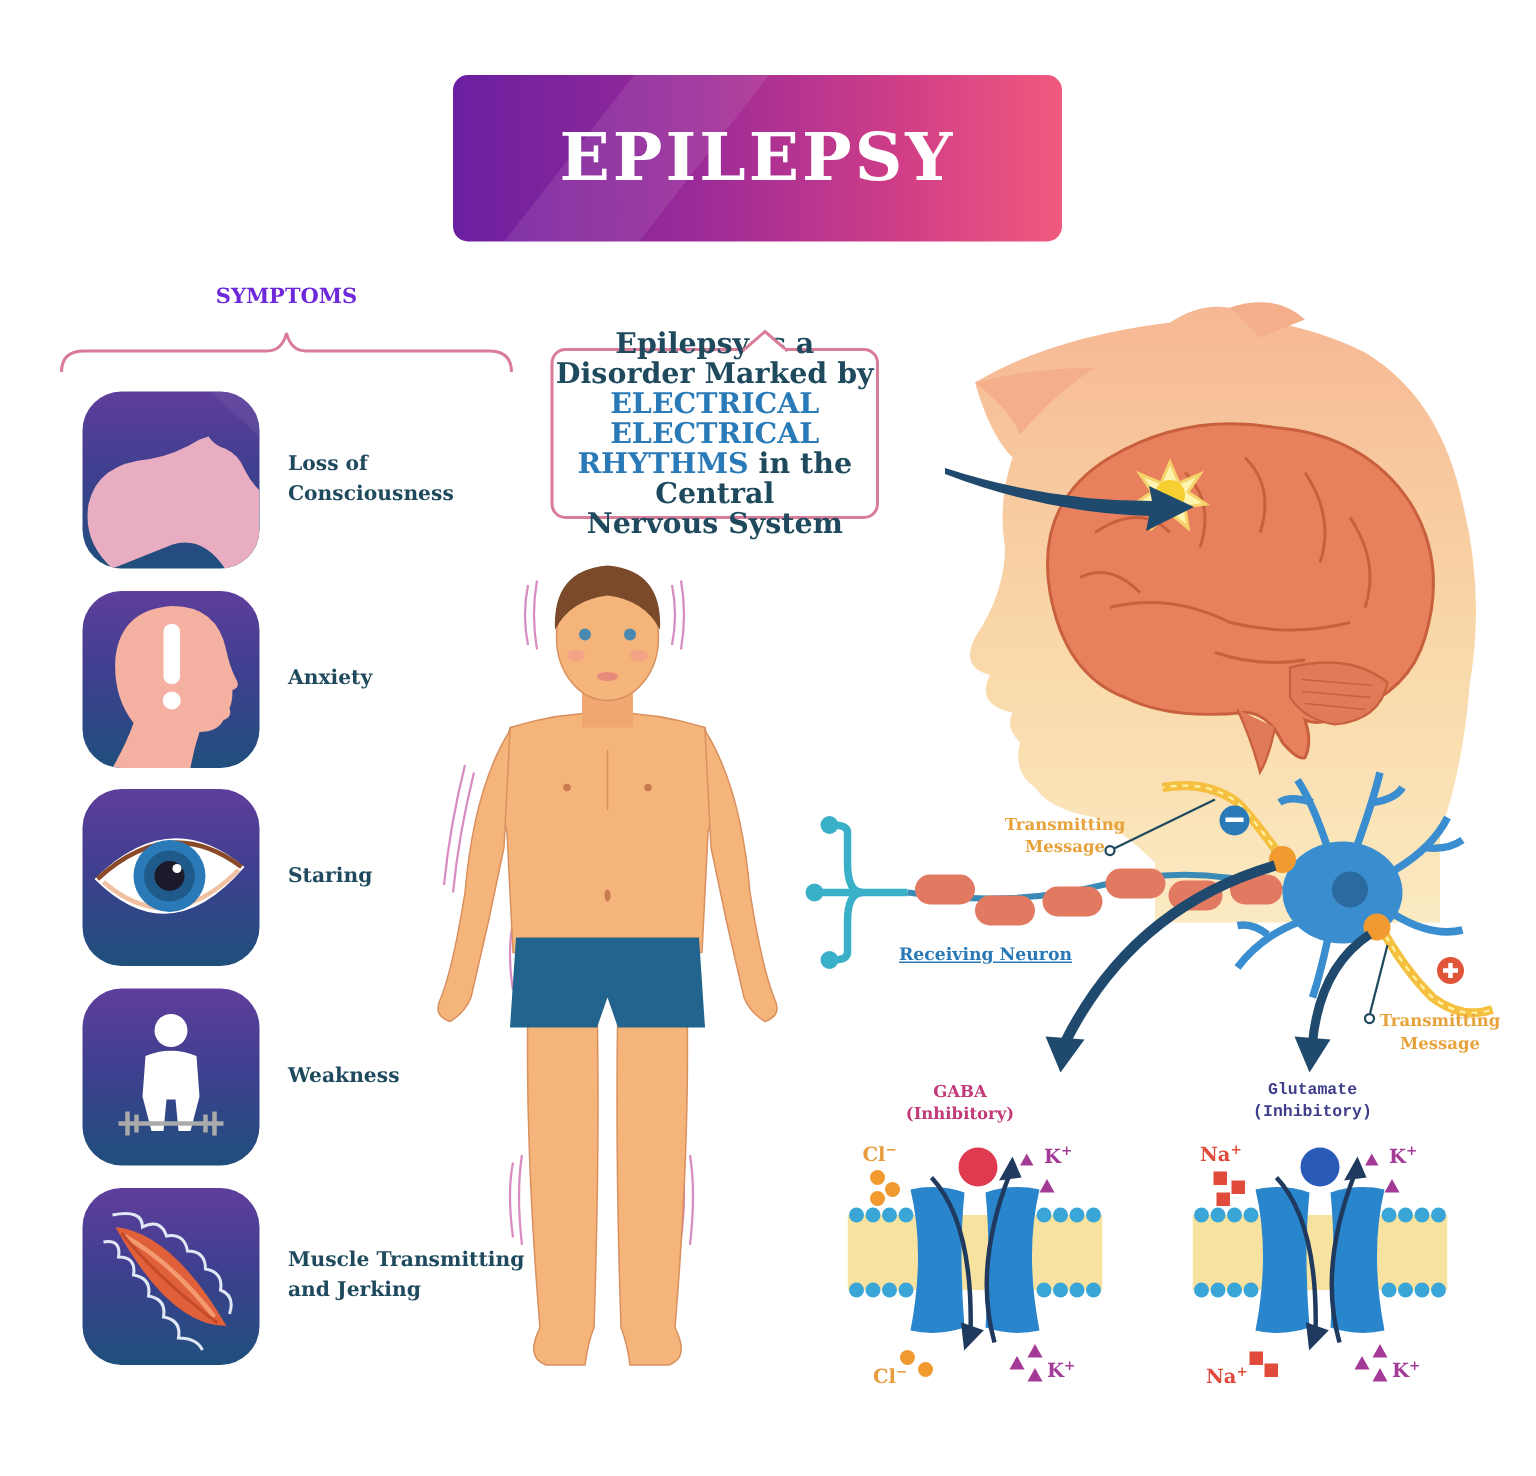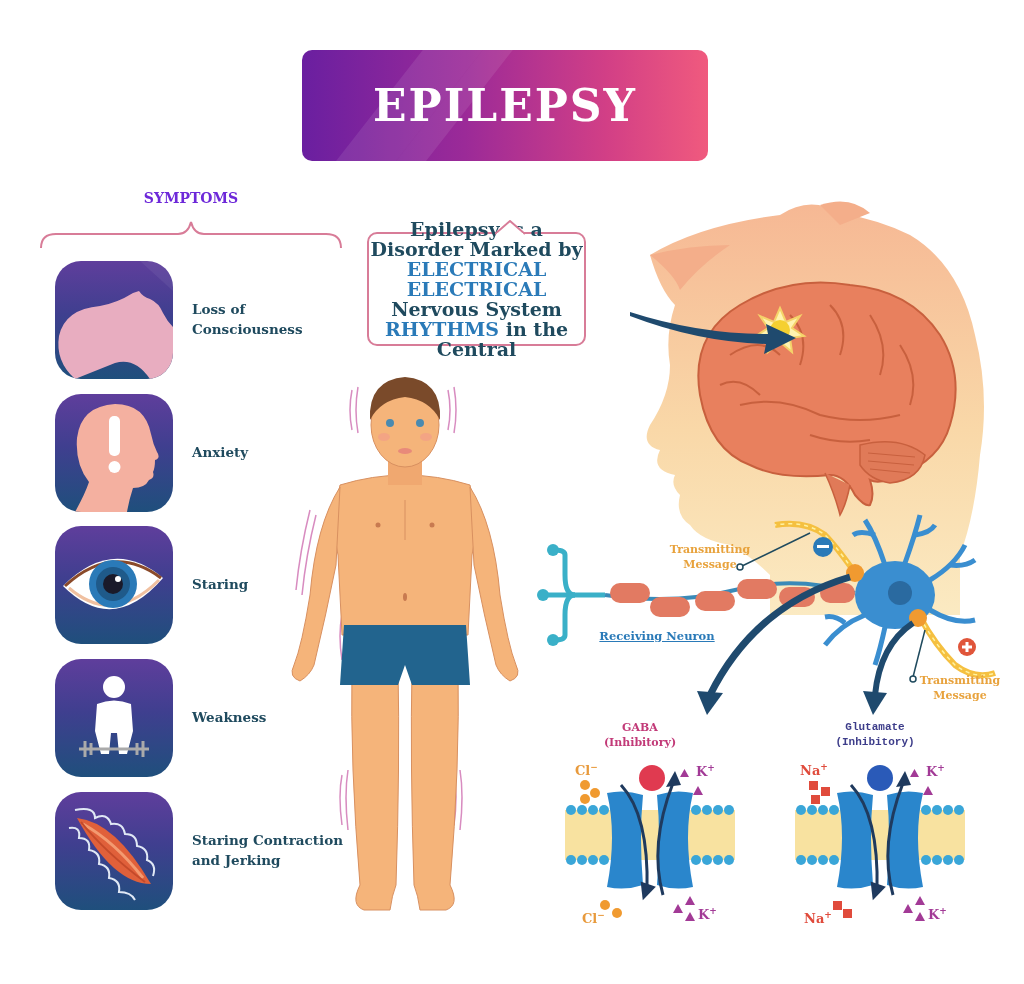--- a/index.html
+++ b/index.html
@@ -143,31 +143,31 @@
   <div class="symptom-icon">
     <svg width="118" height="118" viewBox="0 0 118 118">
       <path d="M20 18 Q40 14 40 26 Q52 20 56 32 Q68 30 70 42 Q82 42 82 54 Q94 56 92 68 Q102 72 98 84" fill="none" stroke="#e0e8f5" stroke-width="2"></path>
       <path d="M14 36 Q26 34 24 46 Q36 46 34 58 Q46 60 44 72 Q56 74 54 86 Q66 88 64 100 Q76 100 80 108" fill="none" stroke="#e0e8f5" stroke-width="2"></path>
       <path d="M22 26 Q60 30 96 92 Q58 92 22 26 Z" fill="#e0603a"></path>
       <path d="M28 32 Q60 50 88 86" fill="none" stroke="#f39a70" stroke-width="3"></path>
       <path d="M26 30 Q50 60 90 90" fill="none" stroke="#c44a2a" stroke-width="2"></path>
     </svg>
   </div>
   <div class="symptom-label" style="top:38px;">
-    <div>Staring Contraction</div>
+    <div>Muscle Transmitting</div>
     <div>and Jerking</div>
   </div>
 </div>
 
 <div class="callout">
   <div>
     <div>Epilepsy is a Disorder Marked by</div>
     <div class="hl">ELECTRICAL ELECTRICAL</div>
+    <div><span class="hl">RHYTHMS</span><span> in the Central</span></div>
     <div>Nervous System</div>
-    <div><span class="hl">RHYTHMS</span><span> in the Central</span></div>
   </div>
 </div>
 <svg class="callout-notch" width="30" height="16" viewBox="0 0 30 16">
   <path d="M0 14 L15 1 L30 14" fill="#ffffff" stroke="#d87c98" stroke-width="2"></path>
   <rect x="2" y="13" width="26" height="4" fill="#ffffff"></rect>
 </svg>
 
 <svg style="position:absolute; left:580px; top:195px;" width="444" height="540" viewBox="0 0 444 540">
   <defs>
     <linearGradient id="headGrad" x1="0" y1="0" x2="0" y2="1">

